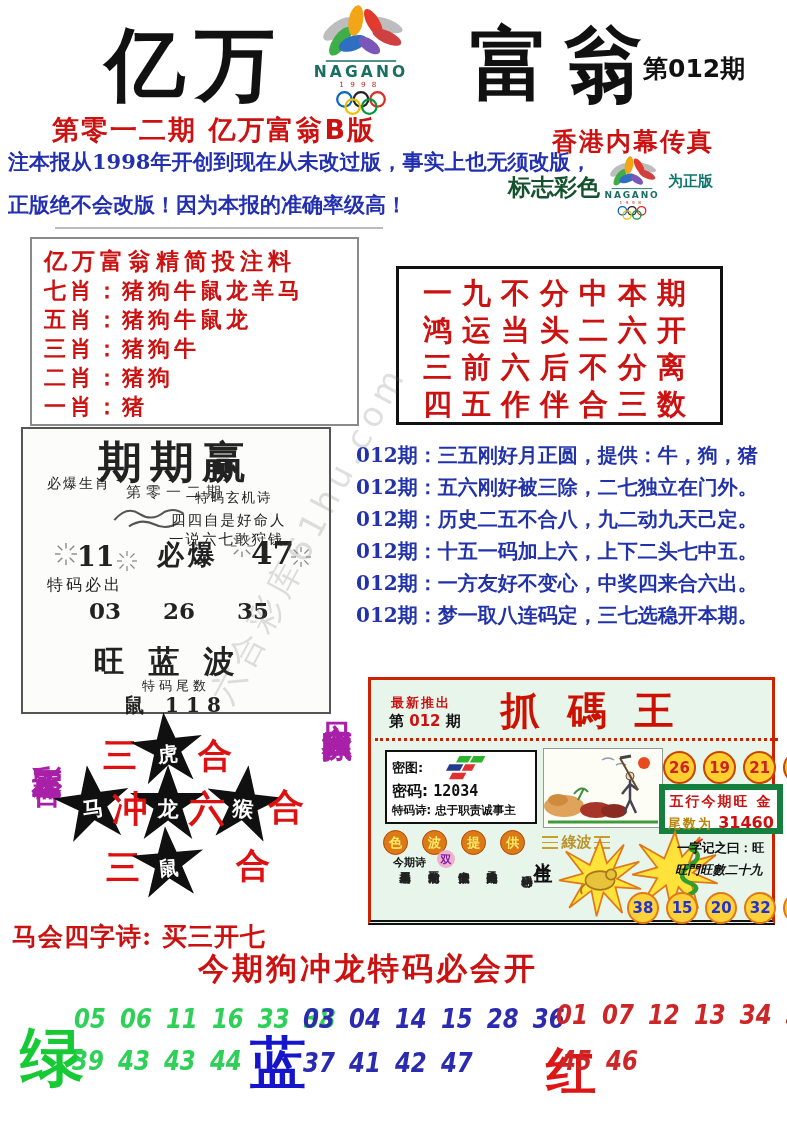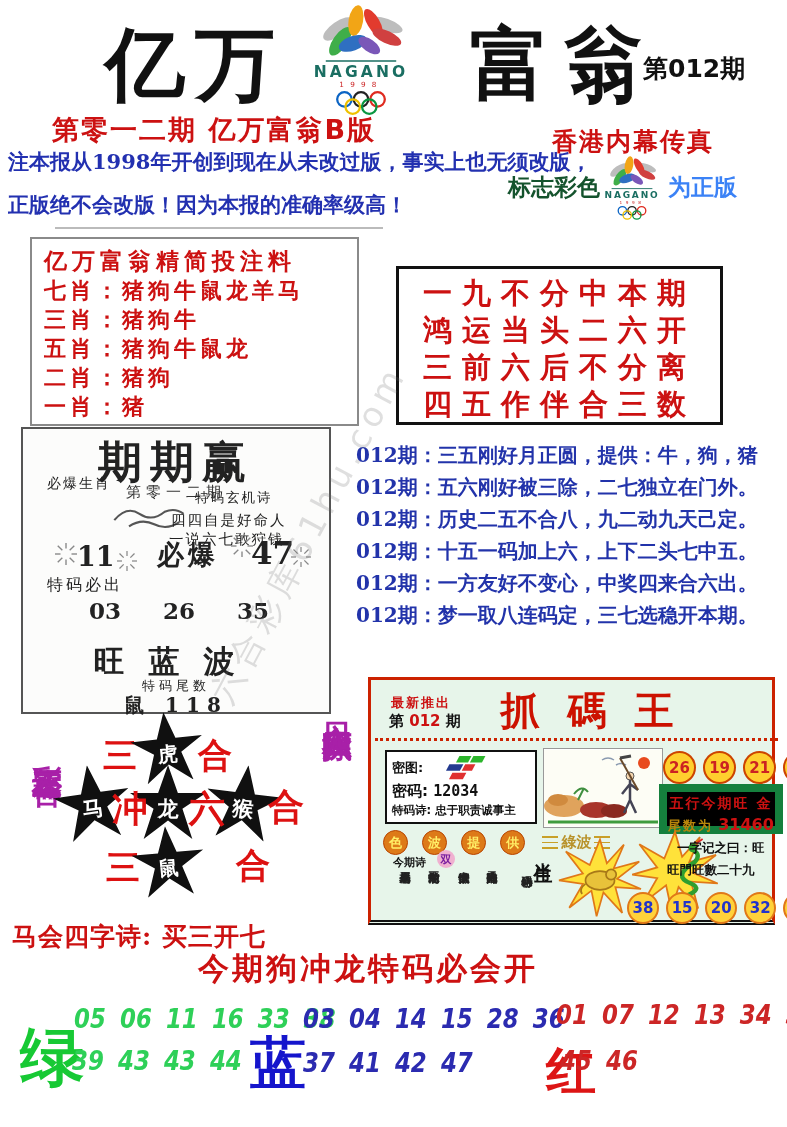--- a/index.html
+++ b/index.html
@@ -111,27 +111,27 @@
     <text x="60" y="72" text-anchor="middle" font-size="15" font-weight="bold" fill="#1a6e62" letter-spacing="3">NAGANO</text>
     <text x="60" y="82" text-anchor="middle" font-size="7" fill="#cc2222" letter-spacing="6">1998</text>
     <g stroke-width="2.2" fill="none">
       <circle cx="44" cy="94" r="7" stroke="#0b64c4"></circle>
       <circle cx="60" cy="94" r="7" stroke="#222"></circle>
       <circle cx="76" cy="94" r="7" stroke="#df2b20"></circle>
       <circle cx="52" cy="101" r="7" stroke="#efc100"></circle>
       <circle cx="68" cy="101" r="7" stroke="#0a9640"></circle>
     </g>
   </svg>
-  <div class="abs" style="left:668px;top:172px;font-size:23px;font-weight:bold;color:#3b82f6;">为正版</div>
+  <div class="abs" style="left:668px;top:172px;font-size:15px;font-weight:bold;color:#0f766e;">为正版</div>
 
   <div class="abs bet-box">
     <div class="bet-title">亿万富翁精简投注料</div>
     <div class="bet-line">七肖：猪狗牛鼠龙羊马</div>
+    <div class="bet-line">五肖：猪狗牛鼠龙</div>
     <div class="bet-line">三肖：猪狗牛</div>
-    <div class="bet-line">五肖：猪狗牛鼠龙</div>
     <div class="bet-line">二肖：猪狗</div>
     <div class="bet-line">一肖：猪</div>
   </div>
 
   <div class="abs verse-box">
     <div class="verse-line">一九不分中本期</div>
     <div class="verse-line">鸿运当头二六开</div>
     <div class="verse-line">三前六后不分离</div>
     <div class="verse-line">四五作伴合三数</div>
   </div>
@@ -262,21 +262,21 @@
       <path d="M4 72 h110" stroke="#3f9b3f" stroke-width="3"></path>
     </svg>
 
     <div class="abs" style="left:292px;top:71px;white-space:nowrap;">
       <span class="circle top-circle">26</span>
       <span class="circle top-circle">19</span>
       <span class="circle top-circle">21</span>
       <span class="circle top-circle">08</span>
     </div>
 
-    <div class="abs" style="left:288px;top:104px;width:124px;height:50px;background:#000000;border:8px solid #15803d;box-sizing:border-box;text-align:center;">
+    <div class="abs" style="left:288px;top:104px;width:124px;height:50px;background:#ffffff;border:6px solid #15803d;box-sizing:border-box;text-align:center;">
       <div class="red" style="font-size:14px;font-weight:bold;letter-spacing:2px;margin-top:3px;">五行今期旺  金</div>
       <div style="margin-top:2px;">
         <span style="color:#b8860b;font-size:13px;font-weight:bold;letter-spacing:2px;">尾数为</span>
         <span class="red" style="font-size:16px;font-weight:bold;">31460</span>
       </div>
     </div>
 
     <div class="abs" style="left:12px;top:150px;white-space:nowrap;">
       <span class="circle badge">色</span>
       <span class="circle badge">波</span>
@@ -300,21 +300,21 @@
       <circle cx="63" cy="45" r="6" fill="#e8c23a" stroke="#a87818" stroke-width="2"></circle>
       <path d="M33 56 q-8 6 -4 12" stroke="#a87818" stroke-width="2" fill="none"></path>
     </svg>
     <svg class="abs" style="left:258px;top:150px;" width="92" height="82" viewBox="0 0 100 92">
       <polygon points="50,2 58,30 78,8 66,36 96,28 70,48 98,60 68,58 76,88 54,64 46,90 40,62 14,82 30,54 2,50 30,42 10,16 38,32" fill="#ffe23a" stroke="#e07818" stroke-width="2"></polygon>
       <path d="M70 22 q10 6 2 14 q-26 16 -4 24 q14 6 -6 14" stroke="#2f9e2f" stroke-width="5" fill="none"></path>
       <circle cx="70" cy="20" r="5" fill="#2f9e2f"></circle>
       <path d="M74 15 l7 -5" stroke="#d22" stroke-width="2"></path>
     </svg>
     <div class="abs serif" style="left:306px;top:160px;font-size:12.5px;font-weight:bold;">一字记之曰：旺</div>
-    <div class="abs serif" style="left:296px;top:182px;font-size:12.5px;font-weight:bold;">旺門旺數二十九</div>
+    <div class="abs serif" style="left:304px;top:182px;font-size:12.5px;font-weight:bold;font-style:italic;">旺門旺數二十九</div>
 
     <div class="abs" style="left:256px;top:212px;white-space:nowrap;">
       <span class="circle bot-circle">38</span>
       <span class="circle bot-circle">15</span>
       <span class="circle bot-circle">20</span>
       <span class="circle bot-circle">32</span>
       <span class="circle bot-circle">36</span>
     </div>
   </div>
 

